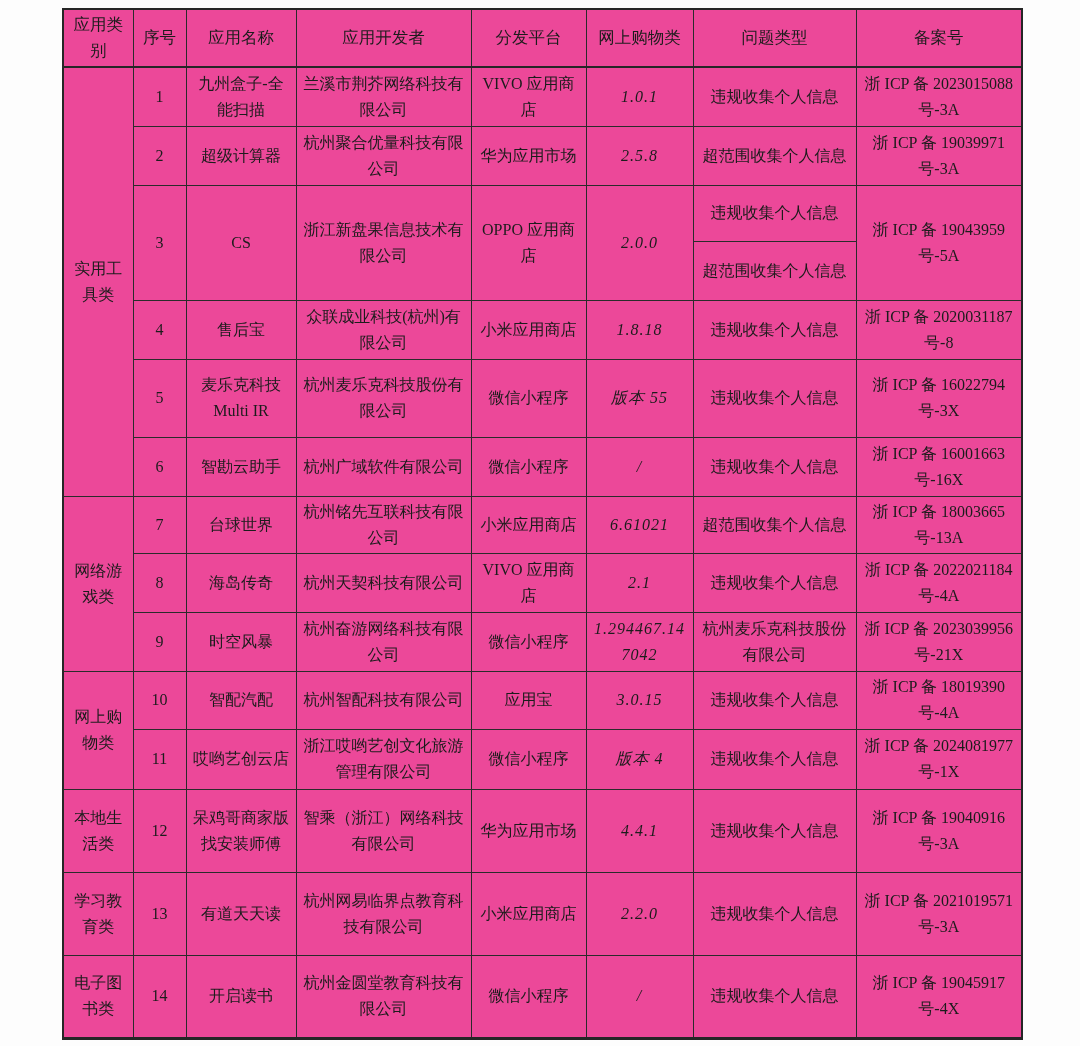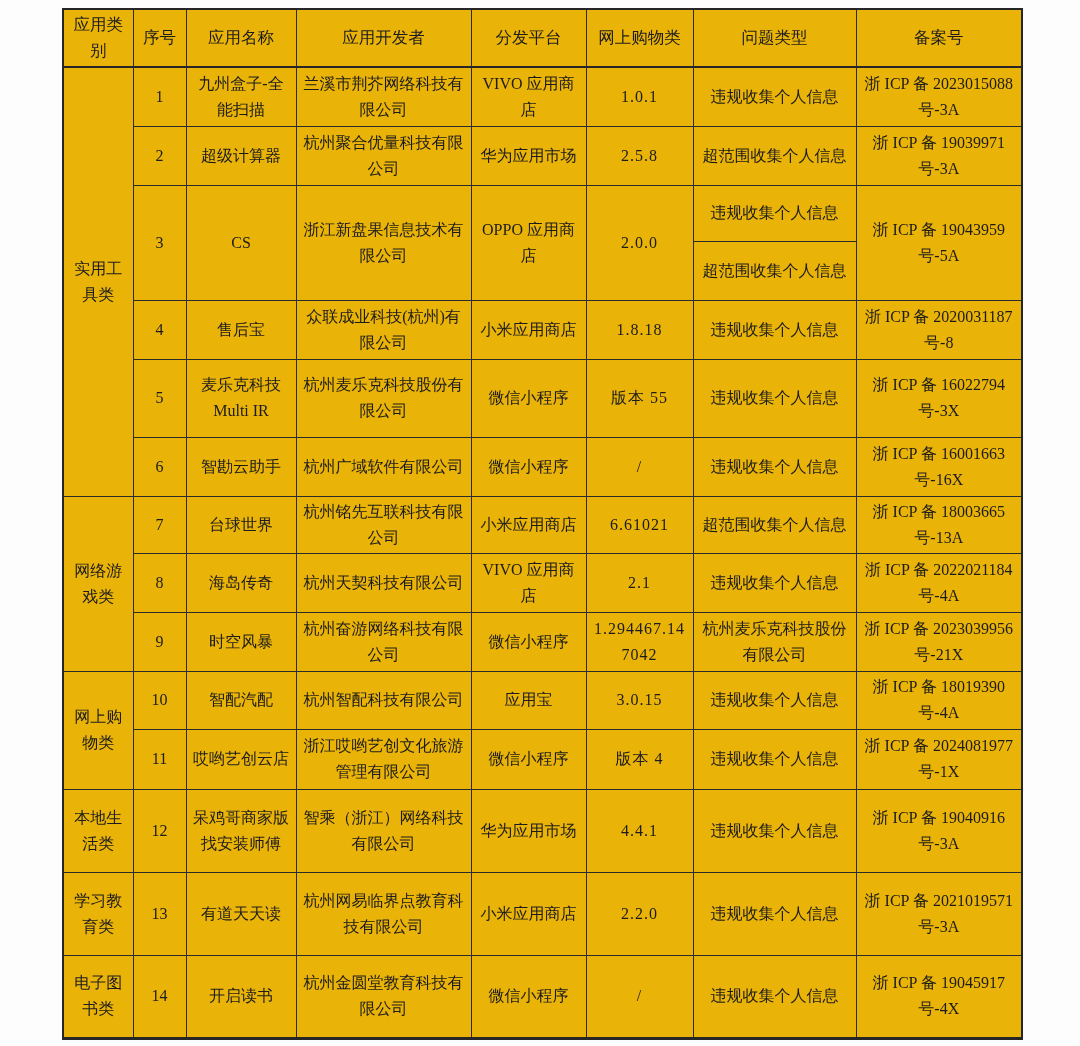--- a/index.html
+++ b/index.html
@@ -17,21 +17,21 @@
     position: relative;
     background: #fdfdfd;
   }
   table.vtable {
     position: absolute;
     left: 62px;
     top: 8px;
     width: 959px;
     border-collapse: collapse;
     table-layout: fixed;
-    background: #eab308;
+    background: #ec4899;
     border: 2px solid #262626;
     border-bottom-width: 3px;
   }
   table.vtable th, table.vtable td {
     border: 1px solid #2b2b2b;
     text-align: center;
     vertical-align: middle;
     font-size: 16px;
     line-height: 26px;
     color: #1c1c1c;
@@ -43,21 +43,21 @@
   table.vtable thead th {
     border-bottom: 2px solid #262626;
     font-size: 16.5px;
   }
   
   .c-cat   { padding: 2px 15px; }
   th.c-seq { padding: 2px 11px; }
   .c-name  { padding: 2px 18px; margin-top: 47px; }
   .c-dev   { padding: 2px 19px; }
   .c-plat  { padding: 2px 17px; font-size: 15.5px; }
-  td.c-ver { letter-spacing: 1px; }
+  td.c-ver { letter-spacing: 1px; font-style: italic; }
   td.c-issue { text-align: left; padding: 2px 18px; }
   td.c-rec   { text-align: left; padding: 2px 2px 2px 6px; font-size: 15.5px; font-family: Liberation Serif, serif; }
 </style>
 </head>
 <body>
 
 <div class="page">
   <table class="vtable">
     <colgroup>
       <col style="width:70px">

